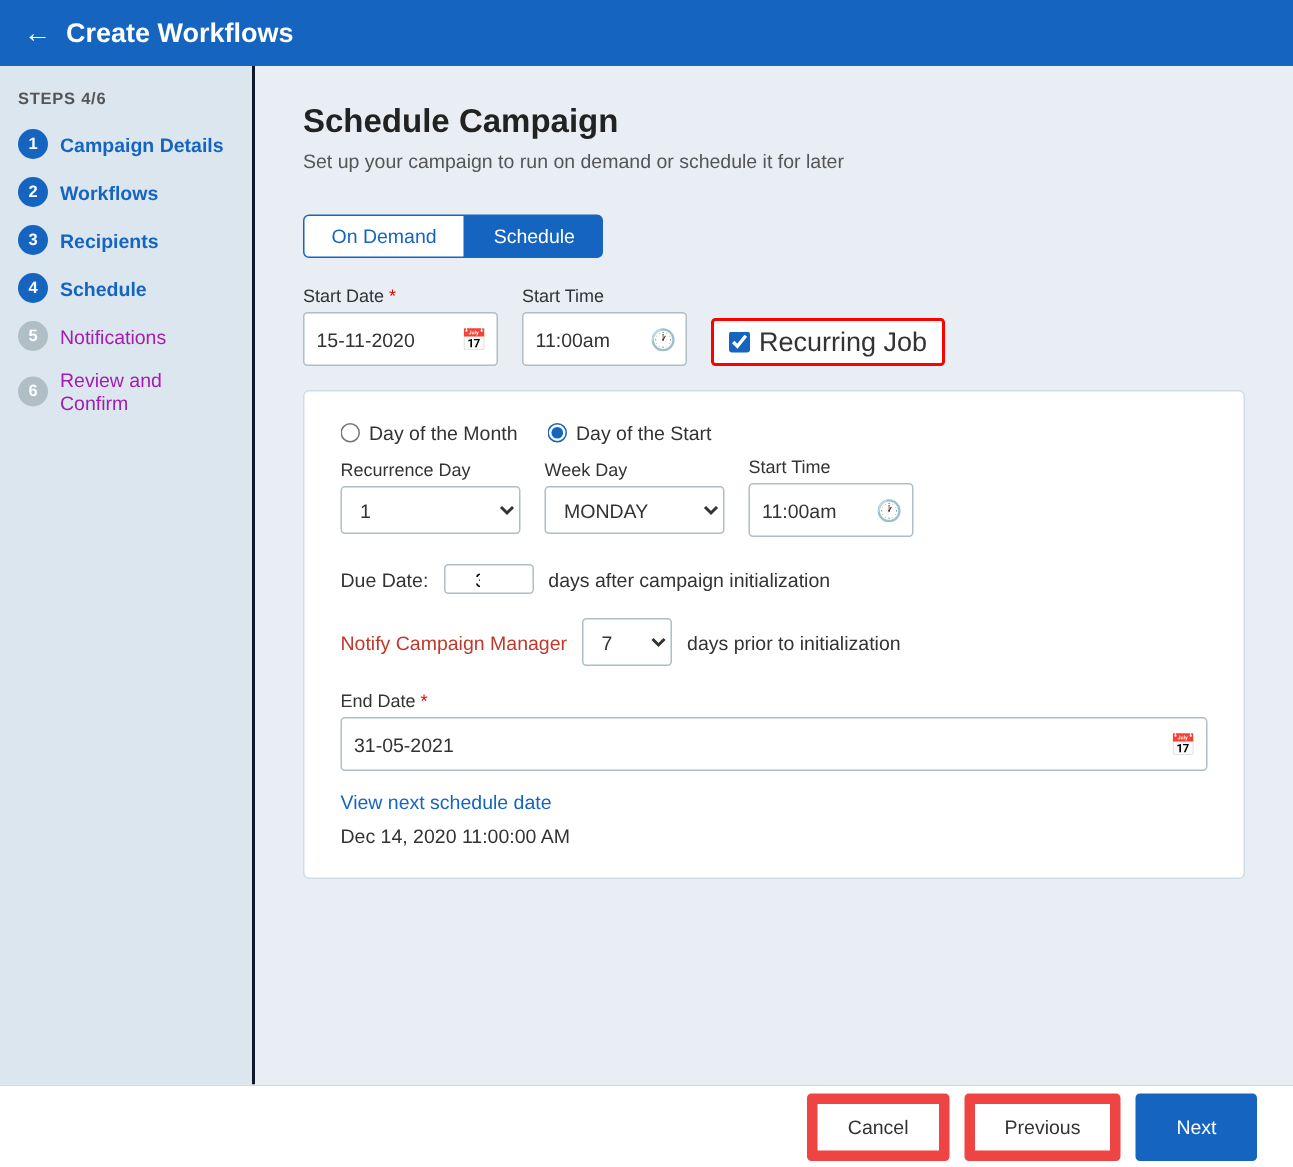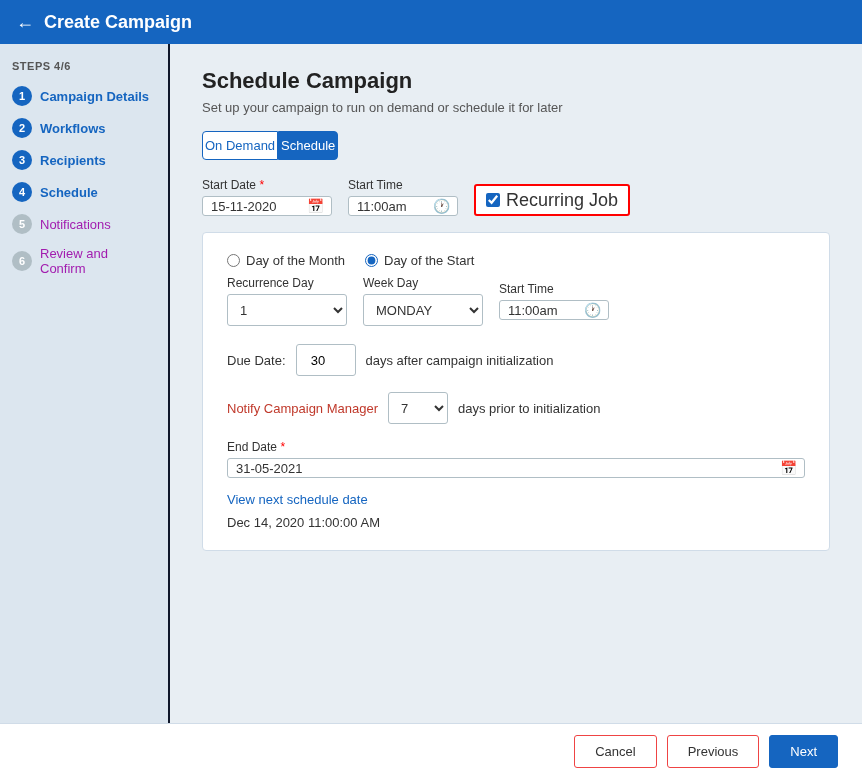--- a/index.html
+++ b/index.html
@@ -93,31 +93,31 @@
 
     .page-title {
       font-size: 22px;
       font-weight: bold;
       color: #222;
       margin-bottom: 6px;
     }
     .page-subtitle {
       font-size: 13px;
       color: #555;
-      margin-bottom: 16px;
+      margin-bottom: 28px;
     }
 
     
     .tabs {
       display: flex;
       margin-bottom: 18px;
       gap: 0;
     }
     .tab {
-      padding: 6px 2px;
+      padding: 6px 18px;
       font-size: 13px;
       border: 1px solid #1565c0;
       cursor: pointer;
     }
     .tab.active {
       background: #1565c0;
       color: white;
     }
     .tab.inactive {
       background: white;
@@ -145,21 +145,21 @@
     .form-label .required {
       color: red;
     }
     .form-input {
       border: 1px solid #b0bec5;
       border-radius: 3px;
       padding: 5px 8px;
       font-size: 13px;
       color: #333;
       background: white;
-      height: 20px;
+      height: 36px;
     }
     .input-with-icon {
       position: relative;
       display: flex;
       align-items: center;
     }
     .input-with-icon input {
       padding-right: 28px;
     }
     .input-icon {
@@ -236,25 +236,25 @@
       display: flex;
       align-items: center;
       gap: 10px;
       margin-bottom: 16px;
       font-size: 13px;
       color: #333;
     }
     .spinner-input {
       border: 1px solid #b0bec5;
       border-radius: 3px;
-      padding: 3px 10px;
+      padding: 3px 20px;
       font-size: 13px;
       width: 60px;
-      height: 32px;
-      text-align: center;
+      height: 20px;
+      text-align: left;
     }
     .notify-row {
       display: flex;
       align-items: center;
       gap: 10px;
       margin-bottom: 16px;
       font-size: 13px;
       color: #c0392b;
     }
     .notify-row span { color: #333; }
@@ -290,36 +290,36 @@
       align-items: center;
       justify-content: flex-end;
       padding: 0 24px;
       gap: 10px;
     }
     .btn {
       padding: 8px 20px;
       font-size: 13px;
       border-radius: 3px;
       cursor: pointer;
-      border: 1px solid #ef4444;
+      border: 7px solid #ef4444;
       background: white;
       color: #333;
     }
     .btn-primary {
       background: #1565c0;
       color: white;
       border-color: #1565c0;
     }
   </style>
 </head>
 <body>
 
 <div class="header">
   <span class="header-back-icon">←</span>
-  <span class="header-title">Create Campaign</span>
+  <span class="header-title">Create Workflows</span>
 </div>
 
 <div class="layout">
 
   <div class="sidebar">
     <div class="steps-label">STEPS 4/6</div>
 
     <div class="sidebar-item">
       <div class="step-badge">1</div>
       <span class="sidebar-item-label active">Campaign Details</span>

